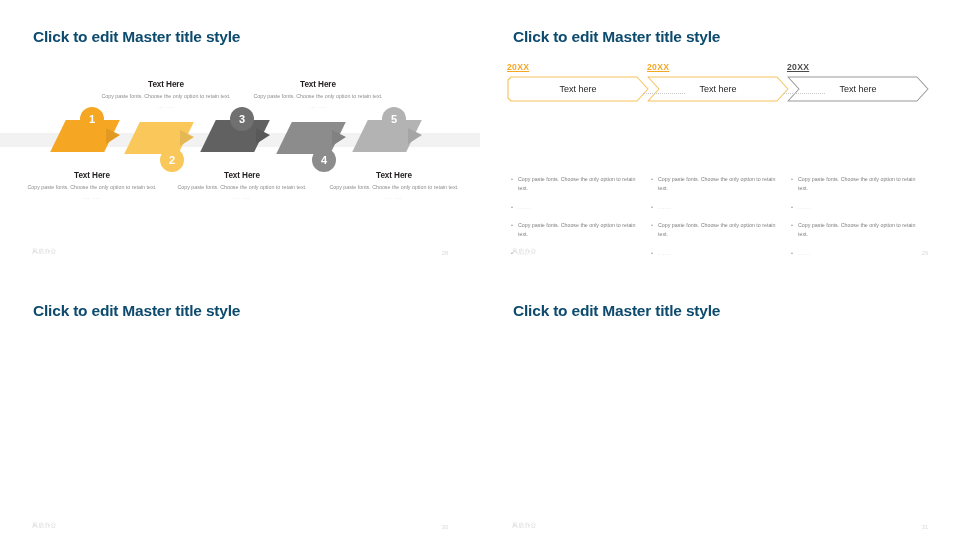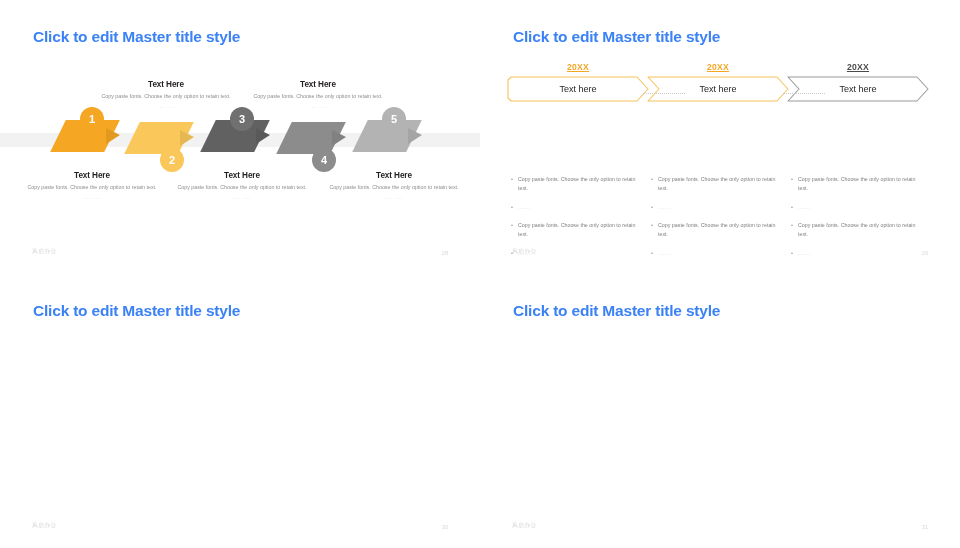--- a/index.html
+++ b/index.html
@@ -21,21 +21,21 @@
     position: relative;
     width: 480px; height: 274px;
     background: #ffffff;
     overflow: hidden;
   }
   .slide-title {
     position: absolute;
     left: 33px; top: 28px;
     font-size: 15.5px;
     font-weight: bold;
-    color: #3b82f6;
+    color: #0c4a6e;
     letter-spacing: -0.2px;
     white-space: nowrap;
   }
   .footer-brand {
     position: absolute;
     left: 32px; bottom: 18px;
     font-size: 5.6px;
     color: #cfcfcf;
     letter-spacing: 0.6px;
   }
@@ -90,21 +90,20 @@
   .s1-cap .b {
     font-size: 5.3px; color: #8d8d8d; line-height: 1.65;
   }
   .s1-cap .d {
     font-size: 5.3px; color: #cccccc; margin-top: 2px; letter-spacing: 1px;
   }
 
   
   .s2-col { position: absolute; width: 142px; }
   .s2-year {
-    text-align: center;
     font-size: 8.6px; font-weight: bold;
     text-decoration: underline;
     letter-spacing: 0.3px;
     margin-bottom: 4px;
   }
   .chev-wrap { position: relative; width: 142px; height: 26px; }
   .chev-svg { display: block; }
   .chev-label {
     position: absolute;
     left: 0; top: 0; width: 142px; height: 26px;

